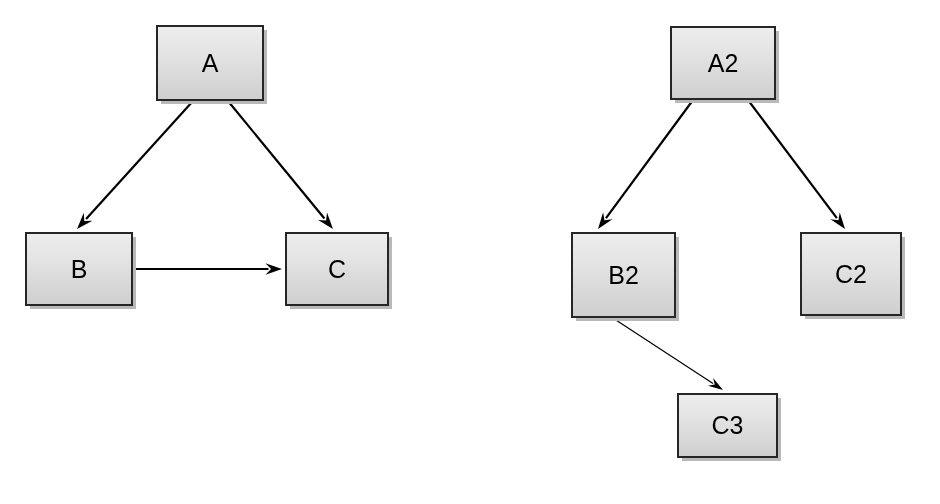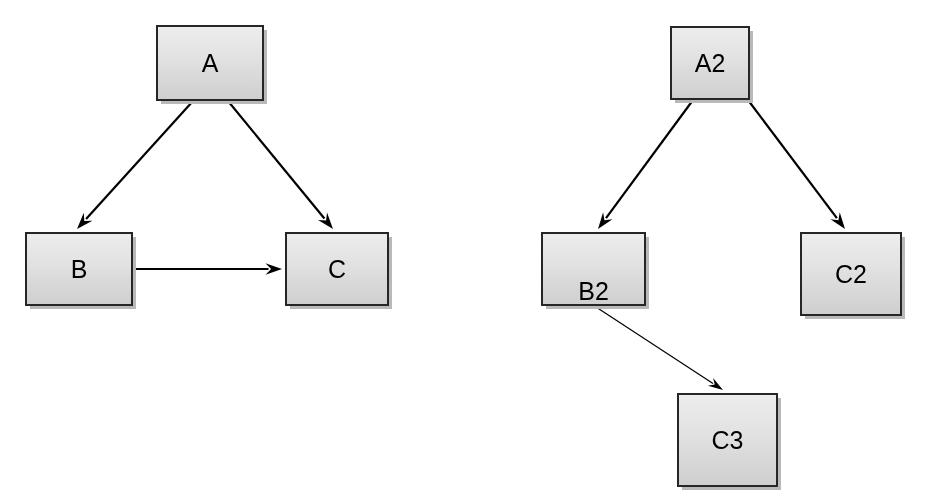--- a/index.html
+++ b/index.html
@@ -81,26 +81,26 @@
   <div class="node" style="left: 156px; top: 25px; width: 108px; height: 76px;">
     <span class="node-label">A</span>
   </div>
   <div class="node" style="left: 25px; top: 232px; width: 108px; height: 74px;">
     <span class="node-label">B</span>
   </div>
   <div class="node" style="left: 285px; top: 232px; width: 104px; height: 74px;">
     <span class="node-label">C</span>
   </div>
 
-  <div class="node" style="left: 670px; top: 26px; width: 80px; height: 74px;">
+  <div class="node" style="left: 670px; top: 26px; width: 106px; height: 74px;">
     <span class="node-label">A2</span>
   </div>
-  <div class="node" style="left: 541px; top: 232px; width: 105px; height: 74px; align-items: flex-end;">
+  <div class="node" style="left: 571px; top: 232px; width: 105px; height: 86px;">
     <span class="node-label">B2</span>
   </div>
   <div class="node" style="left: 800px; top: 232px; width: 102px; height: 84px;">
     <span class="node-label">C2</span>
   </div>
-  <div class="node" style="left: 677px; top: 393px; width: 101px; height: 94px;">
+  <div class="node" style="left: 677px; top: 393px; width: 101px; height: 65px;">
     <span class="node-label">C3</span>
   </div>
 
 </div>
 
 </body></html>

